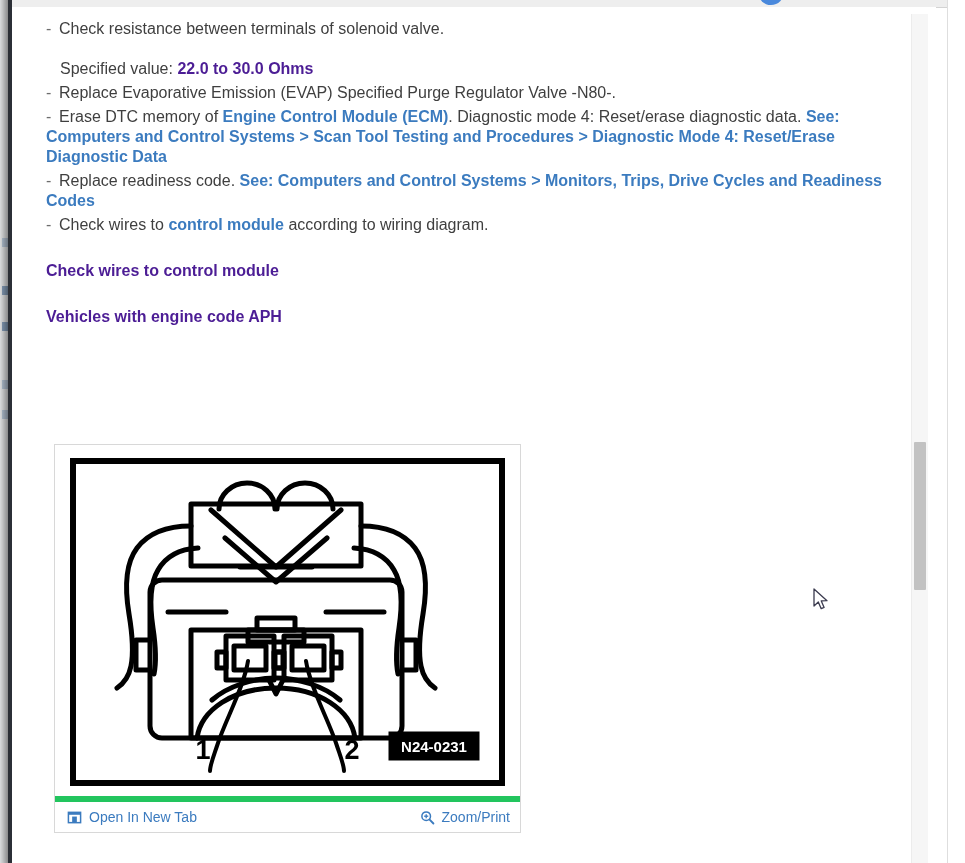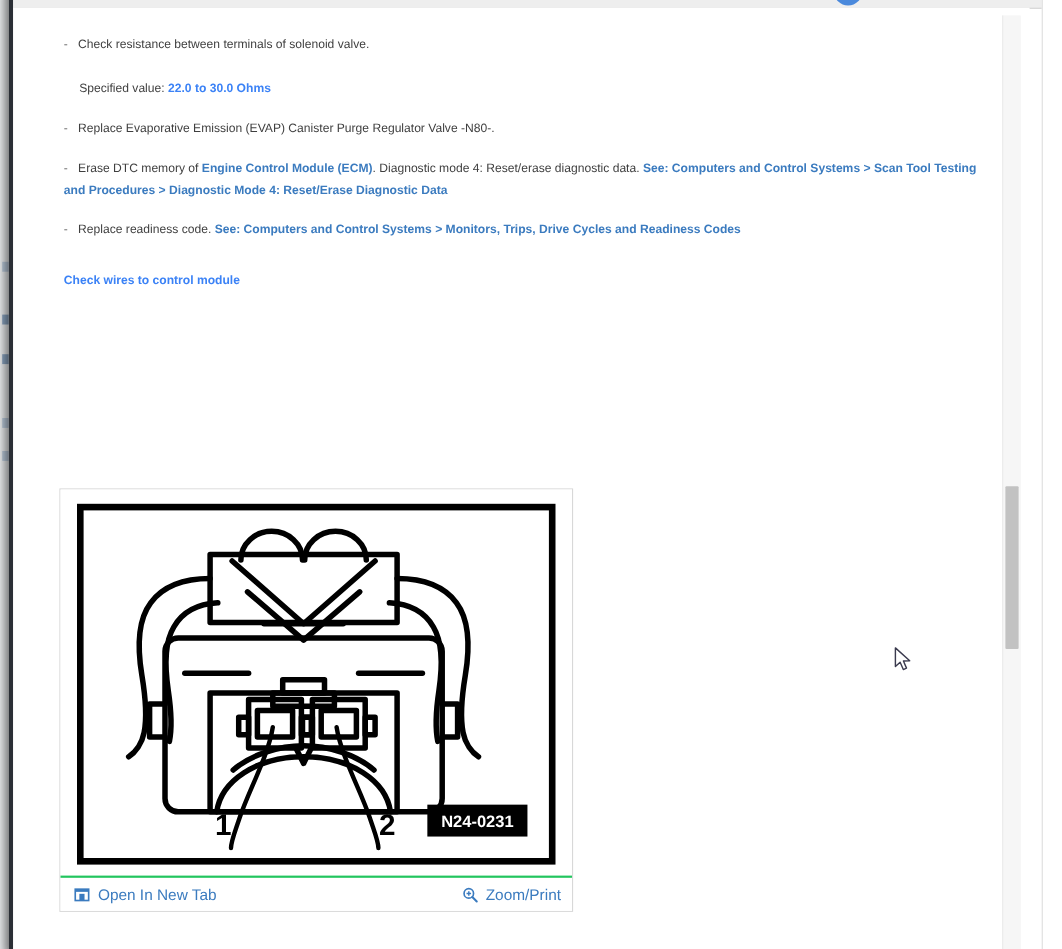--- a/index.html
+++ b/index.html
@@ -78,39 +78,39 @@
     background: #ffffff;
     overflow: hidden;
   }
   .content {
     position: absolute;
     left: 30px; top: 8px;
     width: 878px;
   }
 
   .para {
-    font-size: 11px;
+    font-size: 16px;
     line-height: 20px;
     color: #3f3f3f;
-    margin: 16px;
+    margin: 4px;
   }
   .para.gap-md { margin-top: 20px; }
   .para.gap-lg { margin-top: 26px; }
 
   .bullet-line { padding-left: 0; }
   .dash {
     display: inline-block;
     width: 13px;
     color: #6d6d6d;
   }
   .indented { padding-left: 14px; }
 
   b, .bold {
     font-weight: bold;
-    color: #3b82f6;
+    color: #4c1d95;
   }
   a.doc-link {
     color: #3b7bbf;
     text-decoration: none;
     cursor: pointer;
     font-weight: bold;
   }
 
   
   .figure-card {
@@ -126,21 +126,21 @@
     background: #ffffff;
   }
   .figure-svg-wrap {
     width: 451px;
     height: 340px;
     background: #ffffff;
     display: block;
   }
   .figure-toolbar {
     height: 30px;
-    border-top: 2px solid #22c55e;
+    border-top: 6px solid #22c55e;
     background: #ffffff;
     display: flex;
     align-items: center;
     padding: 0 10px 0 12px;
     position: relative;
   }
   .tool-btn {
     display: inline-flex;
     align-items: center;
     gap: 7px;
@@ -225,38 +225,44 @@
       <span class="dash">-</span><span>Check resistance between terminals of solenoid valve.</span>
     </p>
 
     <p class="para gap-md indented">
       <span>Specified value:</span>
       <b>22.0 to 30.0 Ohms</b>
     </p>
 
 
     <p class="para">
-      <span class="dash">-</span><span>Replace Evaporative Emission (EVAP) Canister Purge Regulator Valve -N80-.</span>
+      <span class="dash">-</span><span>Replace Evaporative Emission (EVAP) Specified Purge Regulator Valve -N80-.</span>
     </p>
 
     <p class="para">
       <span class="dash">-</span><span>Erase DTC memory of </span><a class="doc-link">Engine Control Module (ECM)</a><span>. Diagnostic mode 4: Reset/erase diagnostic data. </span><a class="doc-link">See: Computers and Control Systems &gt; Scan Tool Testing and Procedures &gt; Diagnostic Mode 4: Reset/Erase Diagnostic Data</a>
     </p>
 
     <p class="para">
       <span class="dash">-</span><span>Replace readiness code. </span><a class="doc-link">See: Computers and Control Systems &gt; Monitors, Trips, Drive Cycles and Readiness Codes</a>
     </p>
 
 
+    <p class="para">
+      <span class="dash">-</span><span>Check wires to </span><a class="doc-link">control module</a><span> according to wiring diagram.</span>
+    </p>
 
     <p class="para gap-lg bold">
       <span>Check wires to control module</span>
     </p>
 
 
+    <p class="para gap-lg bold">
+      <span>Vehicles with engine code APH</span>
+    </p>
 
   </div>
 
   <div class="figure-card">
     <div class="figure-inner">
       <svg class="figure-svg-wrap" viewBox="0 0 451 340">
         <rect x="0" y="0" width="451" height="340" fill="#ffffff"></rect>
 
         <rect x="11" y="9" width="429" height="322" fill="none" stroke="#000000" stroke-width="6"></rect>
 

